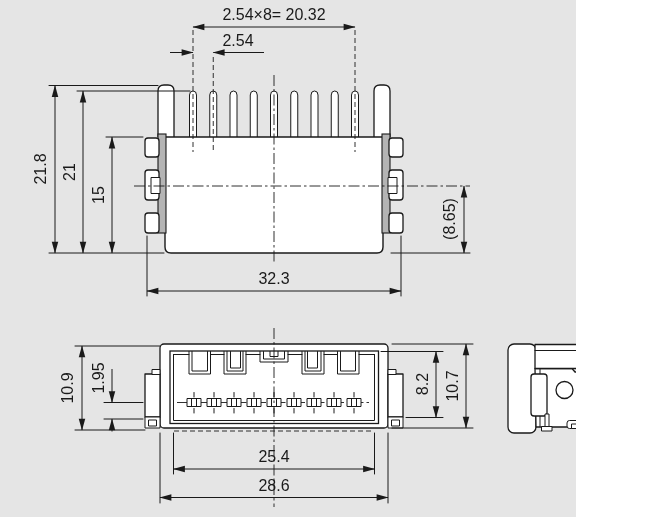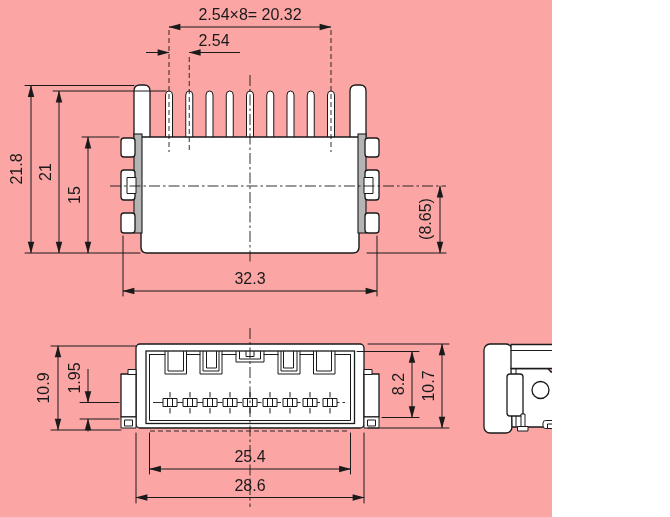--- a/index.html
+++ b/index.html
@@ -1,16 +1,16 @@
 <!DOCTYPE html>
 <html><head>
 <meta charset="utf-8">
 <style>
   html,body{margin:0;padding:0;background:#ffffff;}
-  .stage{position:relative;width:552px;height:517px;background:#fca5a5;overflow:hidden;}
+  .stage{position:relative;width:552px;height:517px;background:#e5e5e5;overflow:hidden;padding-left:24px;}
   svg text{font-family:"Liberation Sans","DejaVu Sans",sans-serif;font-size:16px;fill:#1a1a1a;}
   .outline{fill:none;stroke:#1a1a1a;stroke-width:1.4;stroke-linejoin:round;stroke-linecap:round;}
   .fillw{fill:#ffffff;stroke:#1a1a1a;stroke-width:1.3;stroke-linejoin:round;}
   .fillw-thin{fill:#ffffff;stroke:#1a1a1a;stroke-width:1;stroke-linejoin:round;}
   .thin{stroke:#1a1a1a;stroke-width:1;fill:none;stroke-linecap:round;}
   .dim{stroke:#1a1a1a;stroke-width:1;fill:none;}
   .center{stroke:#1a1a1a;stroke-width:0.9;stroke-dasharray:11 3 2.5 3;fill:none;}
   .dash{stroke:#1a1a1a;stroke-width:0.9;stroke-dasharray:5 3;fill:none;}
   .plate{fill:#b4b4b4;stroke:#1a1a1a;stroke-width:1.1;}
 </style>

